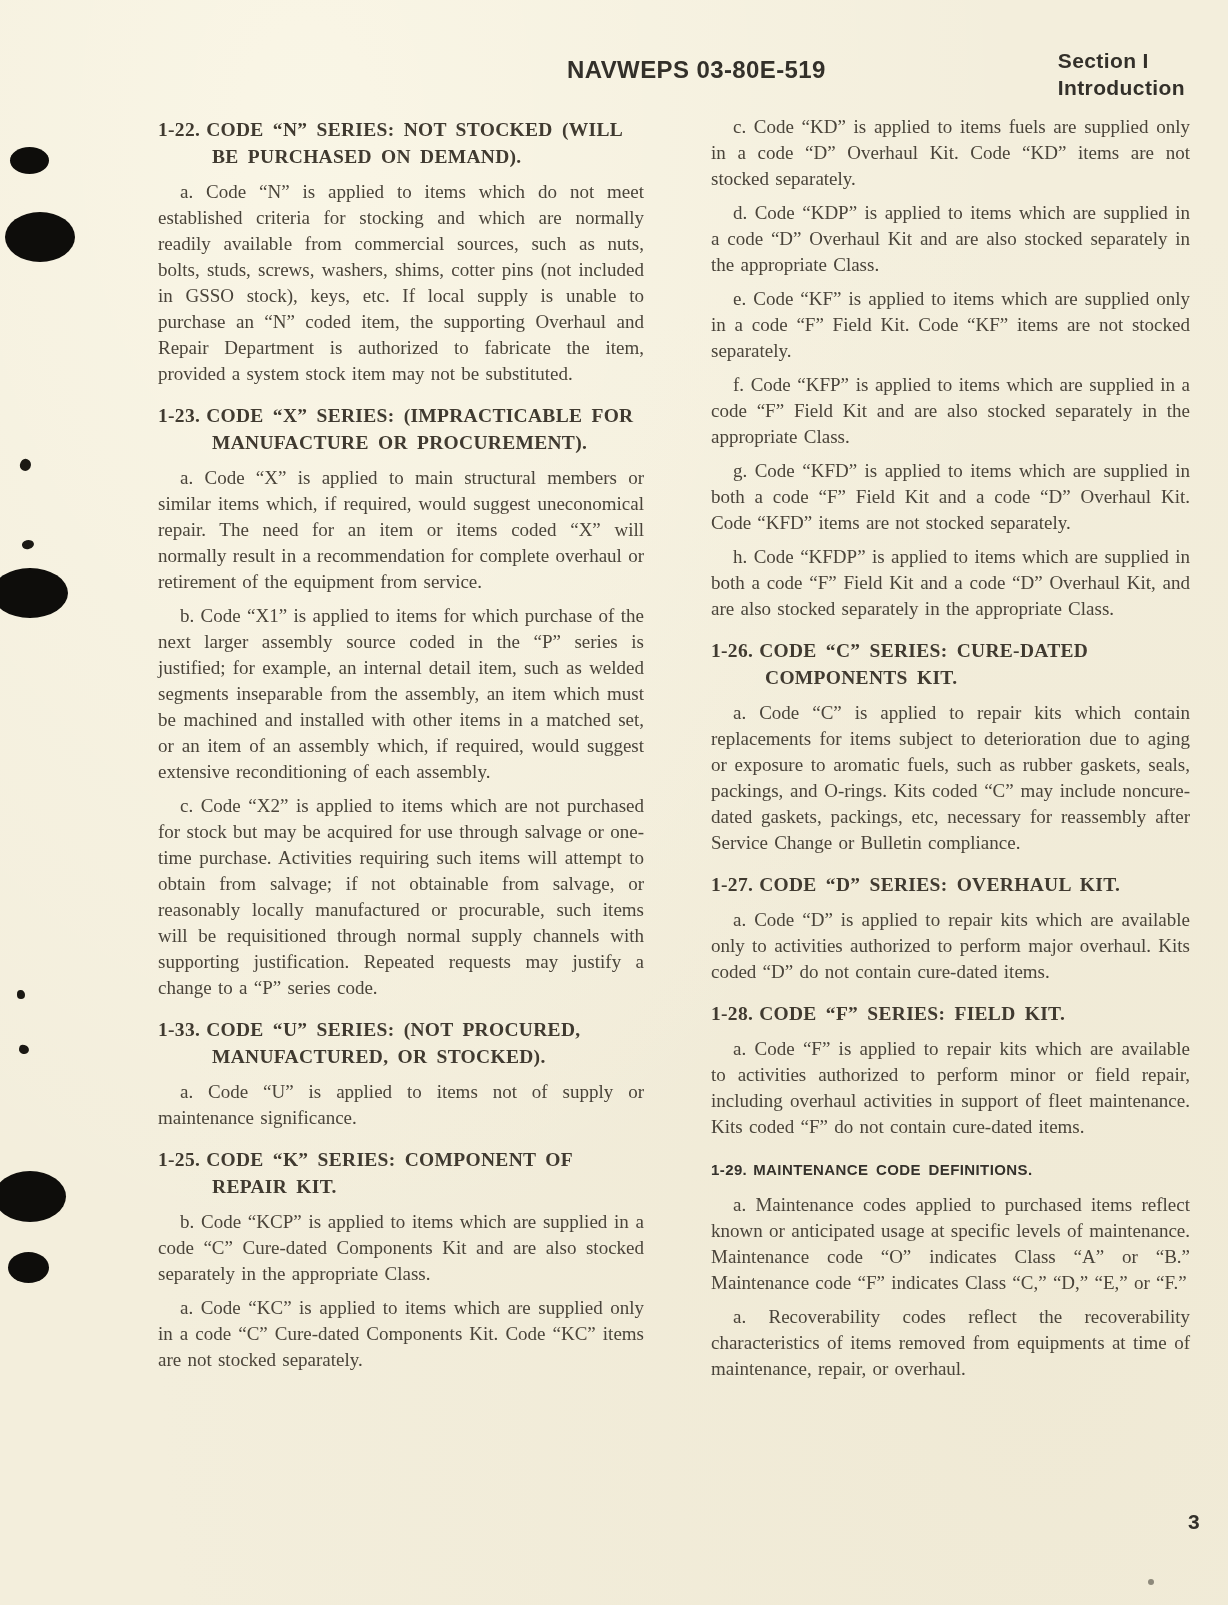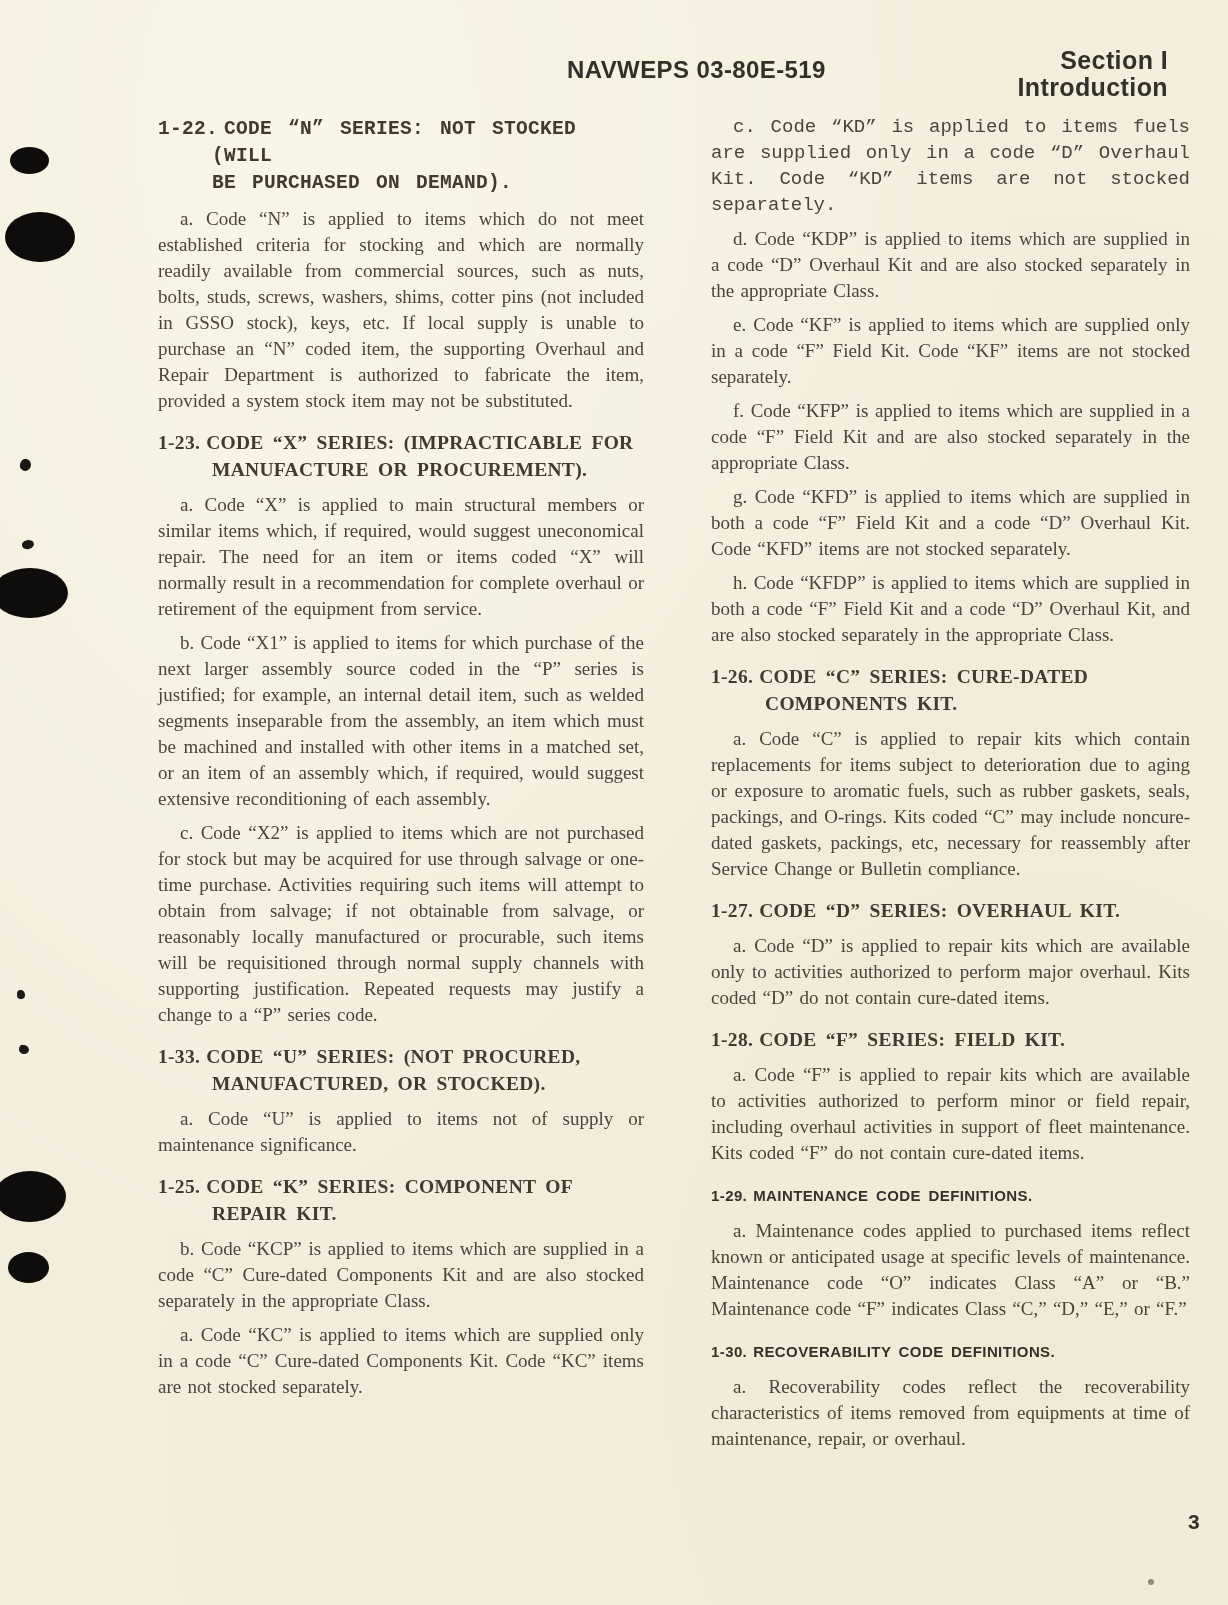--- a/index.html
+++ b/index.html
@@ -14,32 +14,32 @@
   }
   .page { position:absolute; inset:0; }
 
   
   .hdr {
     position:absolute;
     font-family:"Liberation Sans", sans-serif;
     font-weight:bold; color:#33302a; letter-spacing:.4px;
   }
   .hdr-doc { left:567px; top:56px; font-size:24px; }
-  .hdr-section { right:60px; top:47px; font-size:25px; text-align:right; line-height:27px; }
+  .hdr-section { right:43px; top:47px; font-size:21px; text-align:left; line-height:27px; }
   .page-number { left:1188px; top:1510px; font-size:21px; }
 
   
   .col {
     position:absolute;
     color:#4a443a; font-size:19px; line-height:26px;
     text-align:justify; text-align-last:left;
   }
   .col-left  { left:158px; top:116px; width:486px; }
   .col-right { left:711px; top:114px; width:479px; }
-  .col > :first-child { margin-top:0;font-family:Liberation Mono, monospace; }
+  .col > :first-child { margin-top:0; }
 
   p.body-para { margin:0 0 8px 0; text-indent:22px; word-spacing:1.5px; }
 
   .heading-serif {
     margin:15px 0 9px 0;
     padding-left:54px; text-indent:-54px;
     font-weight:bold; font-size:19.5px; line-height:27px;
     letter-spacing:.3px; word-spacing:4px;
     color:#403a30; text-align:left;
   }
@@ -90,21 +90,20 @@
       <p class="body-para">g. Code “KFD” is applied to items which are supplied in both a code “F” Field Kit and a code “D” Overhaul Kit. Code “KFD” items are not stocked separately.</p>
       <p class="body-para">h. Code “KFDP” is applied to items which are supplied in both a code “F” Field Kit and a code “D” Overhaul Kit, and are also stocked separately in the appropriate Class.</p>
       <div class="heading-serif"><span class="h-num">1-26.</span>CODE “C” SERIES: CURE-DATED<br>COMPONENTS KIT.</div>
       <p class="body-para">a. Code “C” is applied to repair kits which contain replacements for items subject to deterioration due to aging or exposure to aromatic fuels, such as rubber gaskets, seals, packings, and O-rings. Kits coded “C” may include noncure-dated gaskets, packings, etc, necessary for reassembly after Service Change or Bulletin compliance.</p>
       <div class="heading-serif"><span class="h-num">1-27.</span>CODE “D” SERIES: OVERHAUL KIT.</div>
       <p class="body-para">a. Code “D” is applied to repair kits which are available only to activities authorized to perform major overhaul. Kits coded “D” do not contain cure-dated items.</p>
       <div class="heading-serif"><span class="h-num">1-28.</span>CODE “F” SERIES: FIELD KIT.</div>
       <p class="body-para">a. Code “F” is applied to repair kits which are available to activities authorized to perform minor or field repair, including overhaul activities in support of fleet maintenance. Kits coded “F” do not contain cure-dated items.</p>
       <div class="heading-sans"><span class="h-num">1-29.</span>MAINTENANCE CODE DEFINITIONS.</div>
       <p class="body-para">a. Maintenance codes applied to purchased items reflect known or anticipated usage at specific levels of maintenance. Maintenance code “O” indicates Class “A” or “B.” Maintenance code “F” indicates Class “C,” “D,” “E,” or “F.”</p>
-      <div class="heading-sans"><span class="h-num">1-30.</span>RECOVERABILITY CODE DEFINITIONS.</div>
       <p class="body-para">a. Recoverability codes reflect the recoverability characteristics of items removed from equipments at time of maintenance, repair, or overhaul.</p>
     </div>
 
   <div class="hdr page-number">3</div>
 
   <div class="mark" style="left:10px;  top:147px;  width:39px; height:27px;"></div>
   <div class="mark" style="left:5px;   top:212px;  width:70px; height:50px;"></div>
   <div class="speck" style="left:20px;  top:459px;  width:11px; height:12px; transform:rotate(25deg);"></div>
   <div class="speck" style="left:22px;  top:540px;  width:12px; height:9px;  transform:rotate(-15deg);"></div>
   <div class="mark" style="left:-8px;  top:568px;  width:76px; height:50px;"></div>

